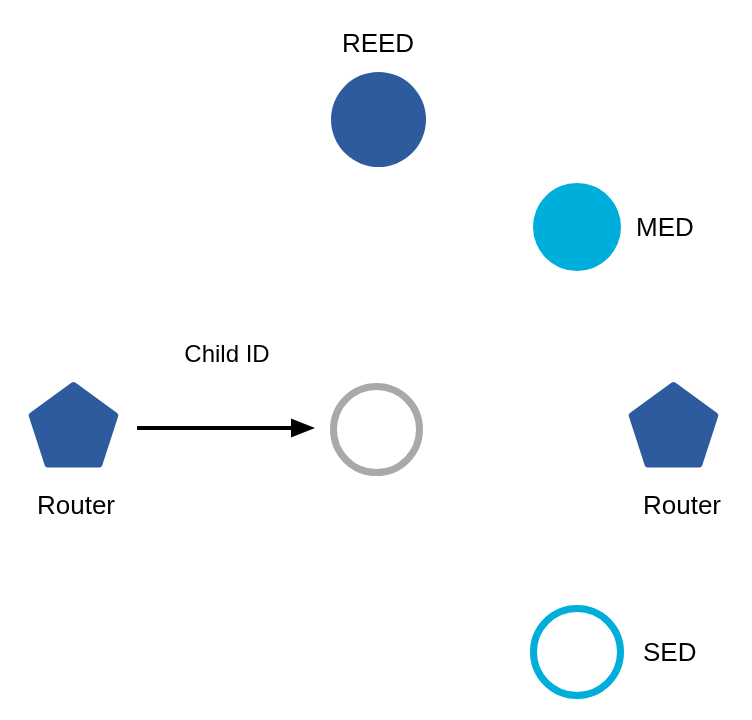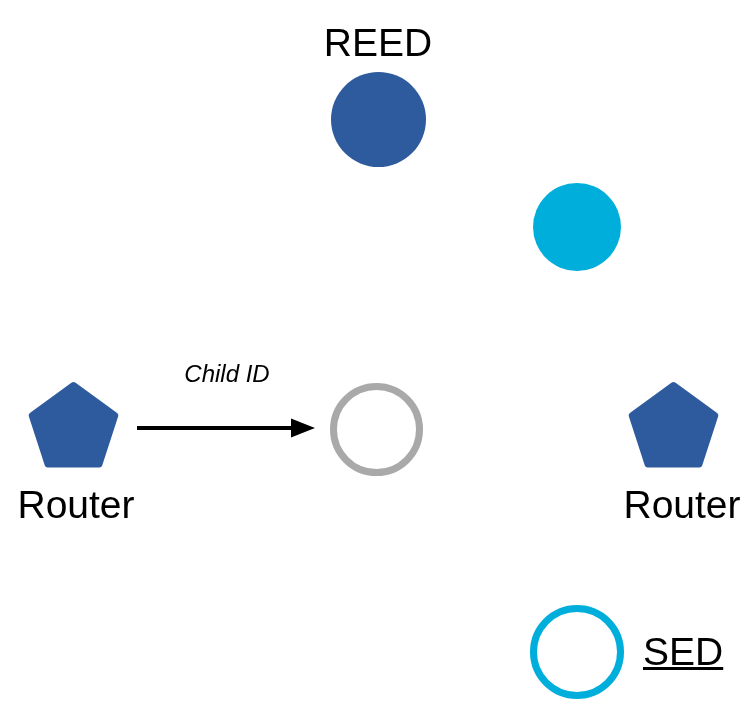--- a/index.html
+++ b/index.html
@@ -11,21 +11,21 @@
     position: relative;
     width: 752px;
     height: 720px;
     background: #ffffff;
     font-family: "Liberation Sans", sans-serif;
     color: var(--text-black, #000);
     overflow: hidden;
   }
   .node-label {
     position: absolute;
-    font-size: 39px;
+    font-size: 26px;
     line-height: 42px;
     color: var(--text-black, #000);
     white-space: nowrap;
   }
   .label-center { text-align: center; }
   .circle {
     position: absolute;
     border-radius: 50%;
     box-sizing: border-box;
   }
@@ -37,38 +37,38 @@
   }
   .circle-outline-cyan {
     background: #ffffff;
     border: 7px solid var(--node-cyan, #00aedc);
   }
   .pentagon-svg { position: absolute; }
   .arrow-svg { position: absolute; }
   .arrow-label {
     position: absolute;
     left: 132px;
-    top: 360px;
+    top: 340px;
     width: 190px;
     text-align: center;
     font-size: 24px;
     line-height: 27px;
-    font-style: italic;
     color: var(--text-black, #000);
   }
 </style>
 </head>
 <body>
 
 <div class="canvas">
 
   <div class="node-label label-center" style="left:308px; top:22px; width:140px;">REED</div>
   <div class="circle circle-filled-blue" style="left:331px; top:72px; width:95px; height:95px;"></div>
 
   <div class="circle circle-filled-cyan" style="left:533px; top:183px; width:88px; height:88px;"></div>
+  <div class="node-label" style="left:636px; top:206px;">MED</div>
 
   <svg class="pentagon-svg" style="left:21px; top:379px;" width="105" height="100" viewBox="0 0 105 100">
     <polygon points="52.5,6 94.35,36.4 78.36,85.6 26.64,85.6 10.65,36.4" fill="var(--node-blue, #2e5b9e)" stroke="var(--node-blue, #2e5b9e)" stroke-width="6" stroke-linejoin="round"></polygon>
   </svg>
   <div class="node-label label-center" style="left:6px; top:484px; width:140px;">Router</div>
 
   <div class="arrow-label">
     <div>Child ID</div>
   </div>
 
@@ -78,15 +78,15 @@
   </svg>
 
   <div class="circle circle-outline-gray" style="left:330px; top:383px; width:93px; height:93px;"></div>
 
   <svg class="pentagon-svg" style="left:621px; top:379px;" width="105" height="100" viewBox="0 0 105 100">
     <polygon points="52.5,6 94.35,36.4 78.36,85.6 26.64,85.6 10.65,36.4" fill="var(--node-blue, #2e5b9e)" stroke="var(--node-blue, #2e5b9e)" stroke-width="6" stroke-linejoin="round"></polygon>
   </svg>
   <div class="node-label label-center" style="left:612px; top:484px; width:140px;">Router</div>
 
   <div class="circle circle-outline-cyan" style="left:530px; top:605px; width:94px; height:94px;"></div>
-  <div class="node-label" style="left:643px; top:631px;text-decoration:underline;">SED</div>
+  <div class="node-label" style="left:643px; top:631px;">SED</div>
 
 </div>
 
 </body></html>

